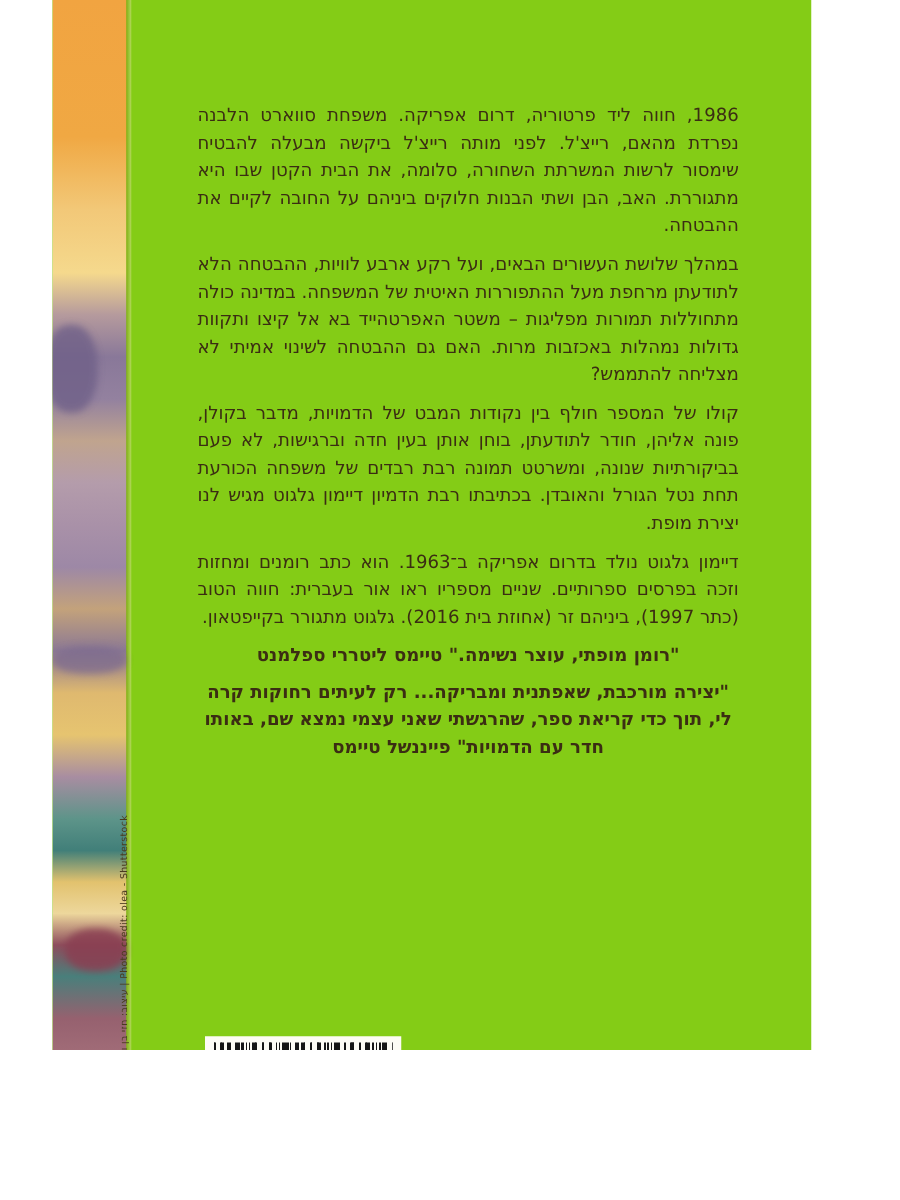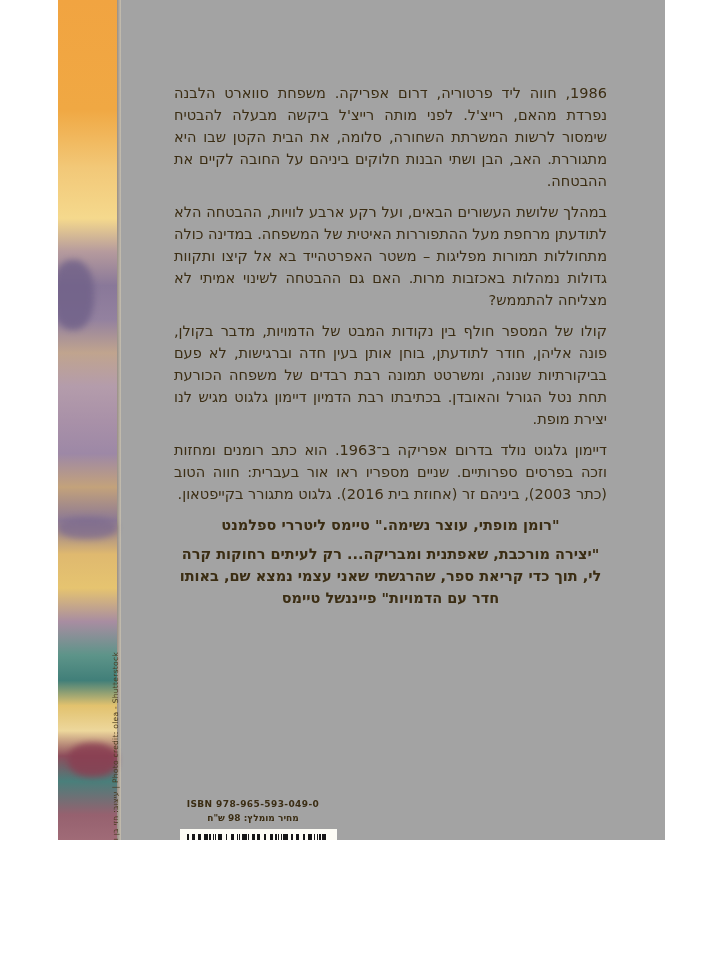--- a/index.html
+++ b/index.html
@@ -1,22 +1,22 @@
 <!DOCTYPE html>
 <html lang="he"><head>
 <meta charset="utf-8">
 <style>
   html,body{margin:0;padding:0;}
   body{
     width:720px;height:960px;background:#ffffff;position:relative;overflow:hidden;
     font-family:"DejaVu Sans","Liberation Sans",sans-serif;
   }
   .cover{
-    position:absolute;left:58px;top:0;width:607px;height:840px;
-    background:#a3a3a3;overflow:hidden;
+    position:absolute;left:42px;top:0;width:607px;height:840px;
+    background:#84cc16;overflow:hidden;
   }
   
   .art{
     position:absolute;left:0;top:0;width:59px;height:100%;
     background:linear-gradient(180deg,
       #f1a441 0%, #f0a843 13%,
       #f2c878 20%, #f5d98d 26%,
       #b59a9d 30%, #897899 34%, #93819f 38%,
       #c0a48e 42%, #b49cab 46%, #a991a8 50%,
       #9d88a6 54%, #c3a27b 58%,
@@ -98,29 +98,25 @@
     <div class="blob maroon"></div>
   </div>
   <div class="crease"></div>
 
   <div class="credits">עיצוב: חזי בן וצוריה | Photo credit: olea - Shutterstock</div>
 
   <div class="text-col">
       <p><span>1986, חווה ליד פרטוריה, דרום אפריקה. משפחת סווארט הלבנה נפרדת מהאם, רייצ'ל. לפני מותה רייצ'ל ביקשה מבעלה להבטיח שימסור לרשות המשרתת השחורה, סלומה, את הבית הקטן שבו היא מתגוררת. האב, הבן ושתי הבנות חלוקים ביניהם על החובה לקיים את ההבטחה.</span></p>
       <p><span>במהלך שלושת העשורים הבאים, ועל רקע ארבע לוויות, ההבטחה הלא לתודעתן מרחפת מעל ההתפוררות האיטית של המשפחה. במדינה כולה מתחוללות תמורות מפליגות – משטר האפרטהייד בא אל קיצו ותקוות גדולות נמהלות באכזבות מרות. האם גם ההבטחה לשינוי אמיתי לא מצליחה להתממש?</span></p>
       <p><span>קולו של המספר חולף בין נקודות המבט של הדמויות, מדבר בקולן, פונה אליהן, חודר לתודעתן, בוחן אותן בעין חדה וברגישות, לא פעם בביקורתיות שנונה, ומשרטט תמונה רבת רבדים של משפחה הכורעת תחת נטל הגורל והאובדן. בכתיבתו רבת הדמיון </span><span class="b">דיימון גלגוט</span><span> מגיש לנו יצירת מופת.</span></p>
-      <p><span class="b">דיימון גלגוט</span><span> נולד בדרום אפריקה ב־1963. הוא כתב רומנים ומחזות וזכה בפרסים ספרותיים. שניים מספריו ראו אור בעברית: </span><span class="b">חווה הטוב</span><span> (כתר 2003), </span><span class="b">ביניהם זר</span><span> (אחוזת בית 2016). גלגוט מתגורר בקייפטאון.</span></p>
+      <p><span class="b">דיימון גלגוט</span><span> נולד בדרום אפריקה ב־1963. הוא כתב רומנים ומחזות וזכה בפרסים ספרותיים. שניים מספריו ראו אור בעברית: </span><span class="b">חווה הטוב</span><span> (כתר 1997), </span><span class="b">ביניהם זר</span><span> (אחוזת בית 2016). גלגוט מתגורר בקייפטאון.</span></p>
       <p class="quote q-gap">"רומן מופתי, עוצר נשימה." טיימס ליטררי ספלמנט</p>
       <p class="quote">"יצירה מורכבת, שאפתנית ומבריקה... רק לעיתים רחוקות קרה לי, תוך כדי קריאת ספר, שהרגשתי שאני עצמי נמצא שם, באותו חדר עם הדמויות" פייננשל טיימס</p>
     </div>
 
-  <div class="isbn-block">
-    <div class="isbn-line">ISBN 978-965-593-049-0</div>
-    <div class="price-line">מחיר מומלץ: 98 ש"ח</div>
-  </div>
 
   <div class="barcode">
     <div class="bars"></div>
     <div class="bdigits">0 049700 012289</div>
   </div>
 
   <div class="pubs">
 
 
     <div class="pub">

